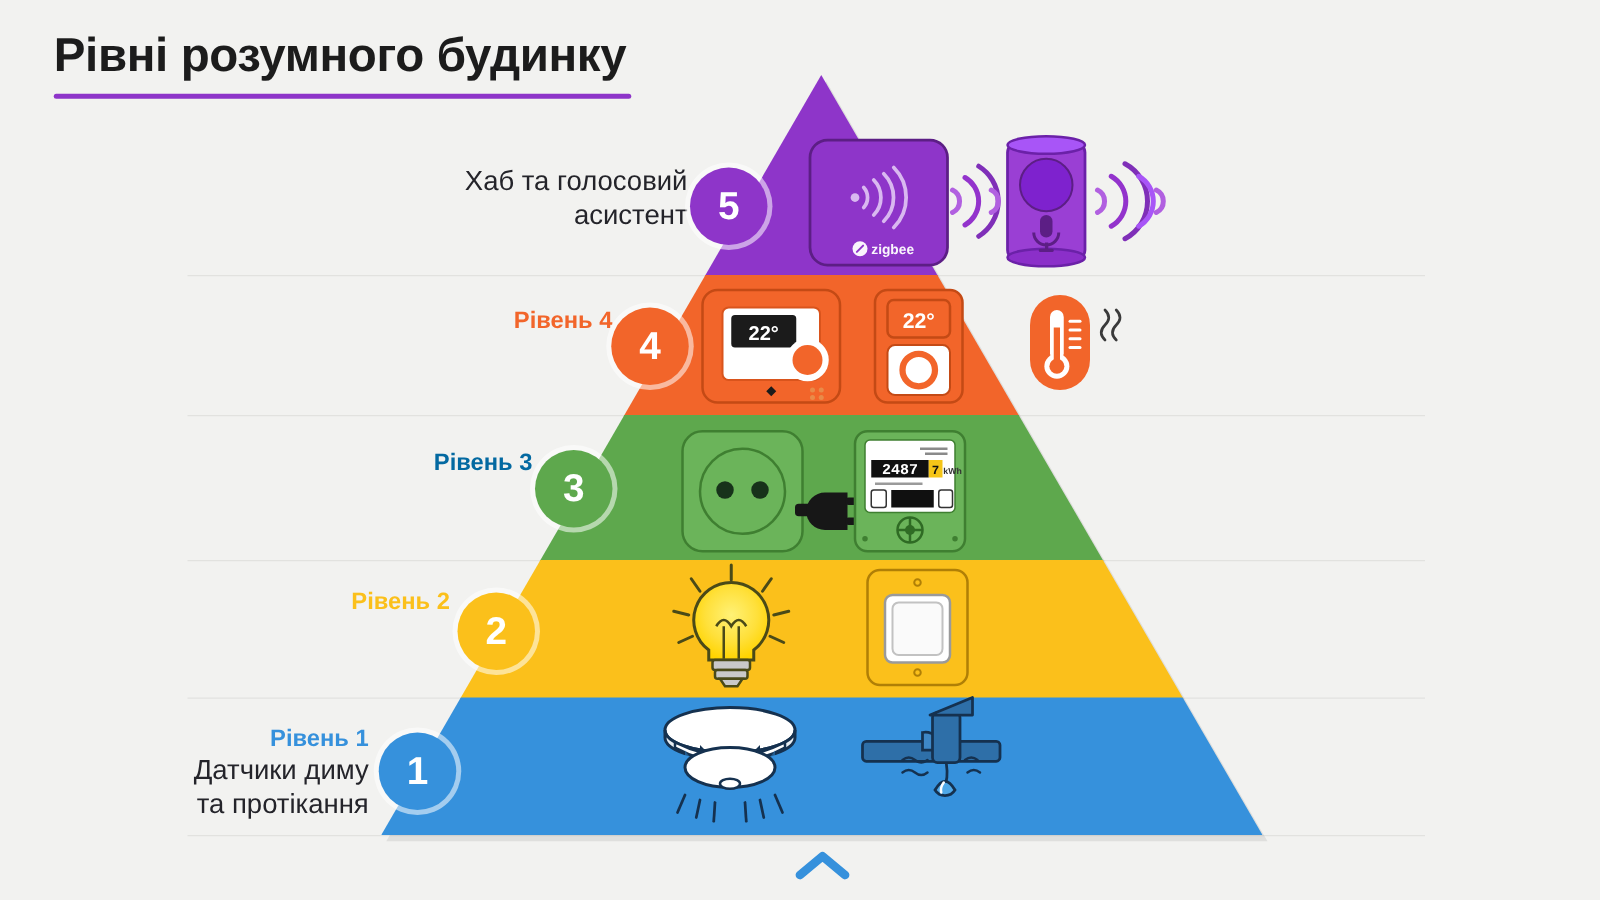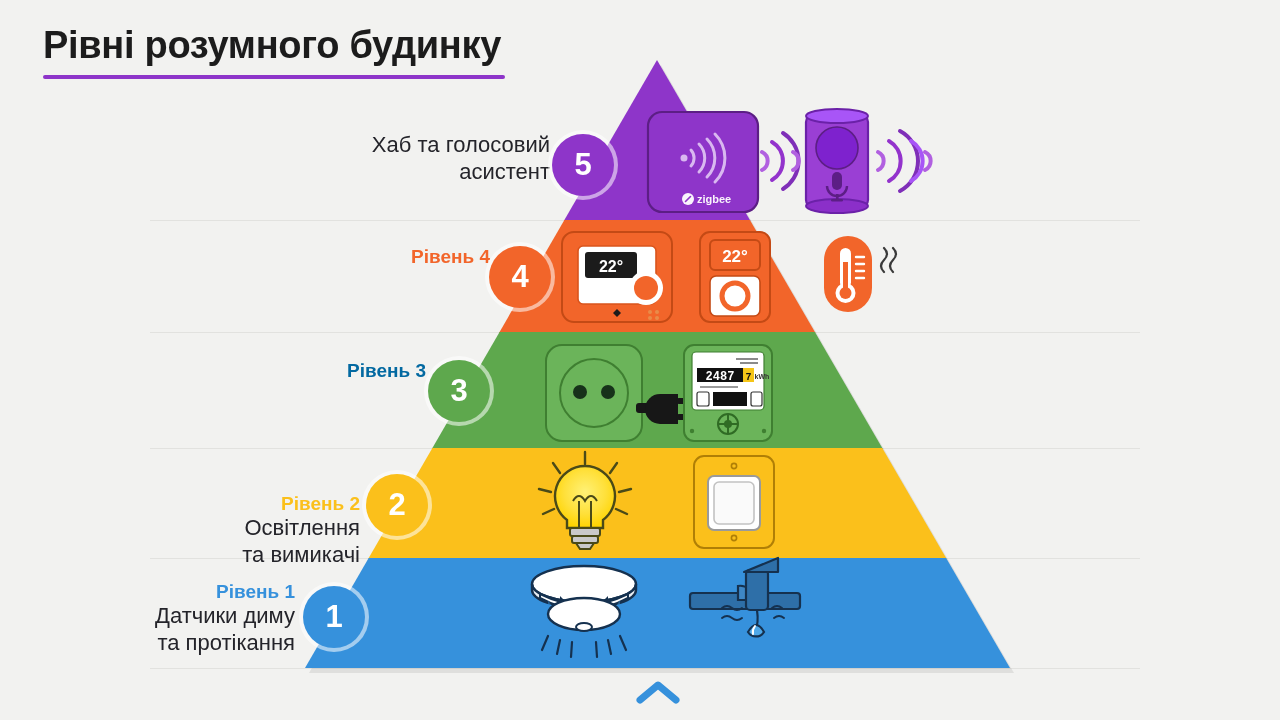--- a/index.html
+++ b/index.html
@@ -333,24 +333,22 @@
   </div>
 
   <div class="tier-label" style="left:270px; top:245px; width:220px;">
     <div class="lvl" style="color:#F2652A">Рівень 4</div>
   </div>
 
   <div class="tier-label" style="left:206px; top:359px; width:220px;">
     <div class="lvl" style="color:#0369a1">Рівень 3</div>
   </div>
 
-  <div class="tier-label" style="left:140px; top:492px; width:220px;text-align:right;">
+  <div class="tier-label" style="left:140px; top:470px; width:220px;text-align:right;">
     <div class="lvl" style="color:#FBC01B">Рівень 2</div>
-    <div class="desc">Освітлення
-та вимикачі</div>
   </div>
 
   <div class="tier-label" style="left:70px; top:580px; width:225px;text-align:right;">
     <div class="lvl" style="color:#3691DC">Рівень 1</div>
     <div class="desc">Датчики диму
 та протікання</div>
   </div>
 
   <div class="badge" style="left:552px; top:134px; background:#8E35C9;">5</div>
   <div class="badge" style="left:489px; top:246px; background:#F2652A;">4</div>

